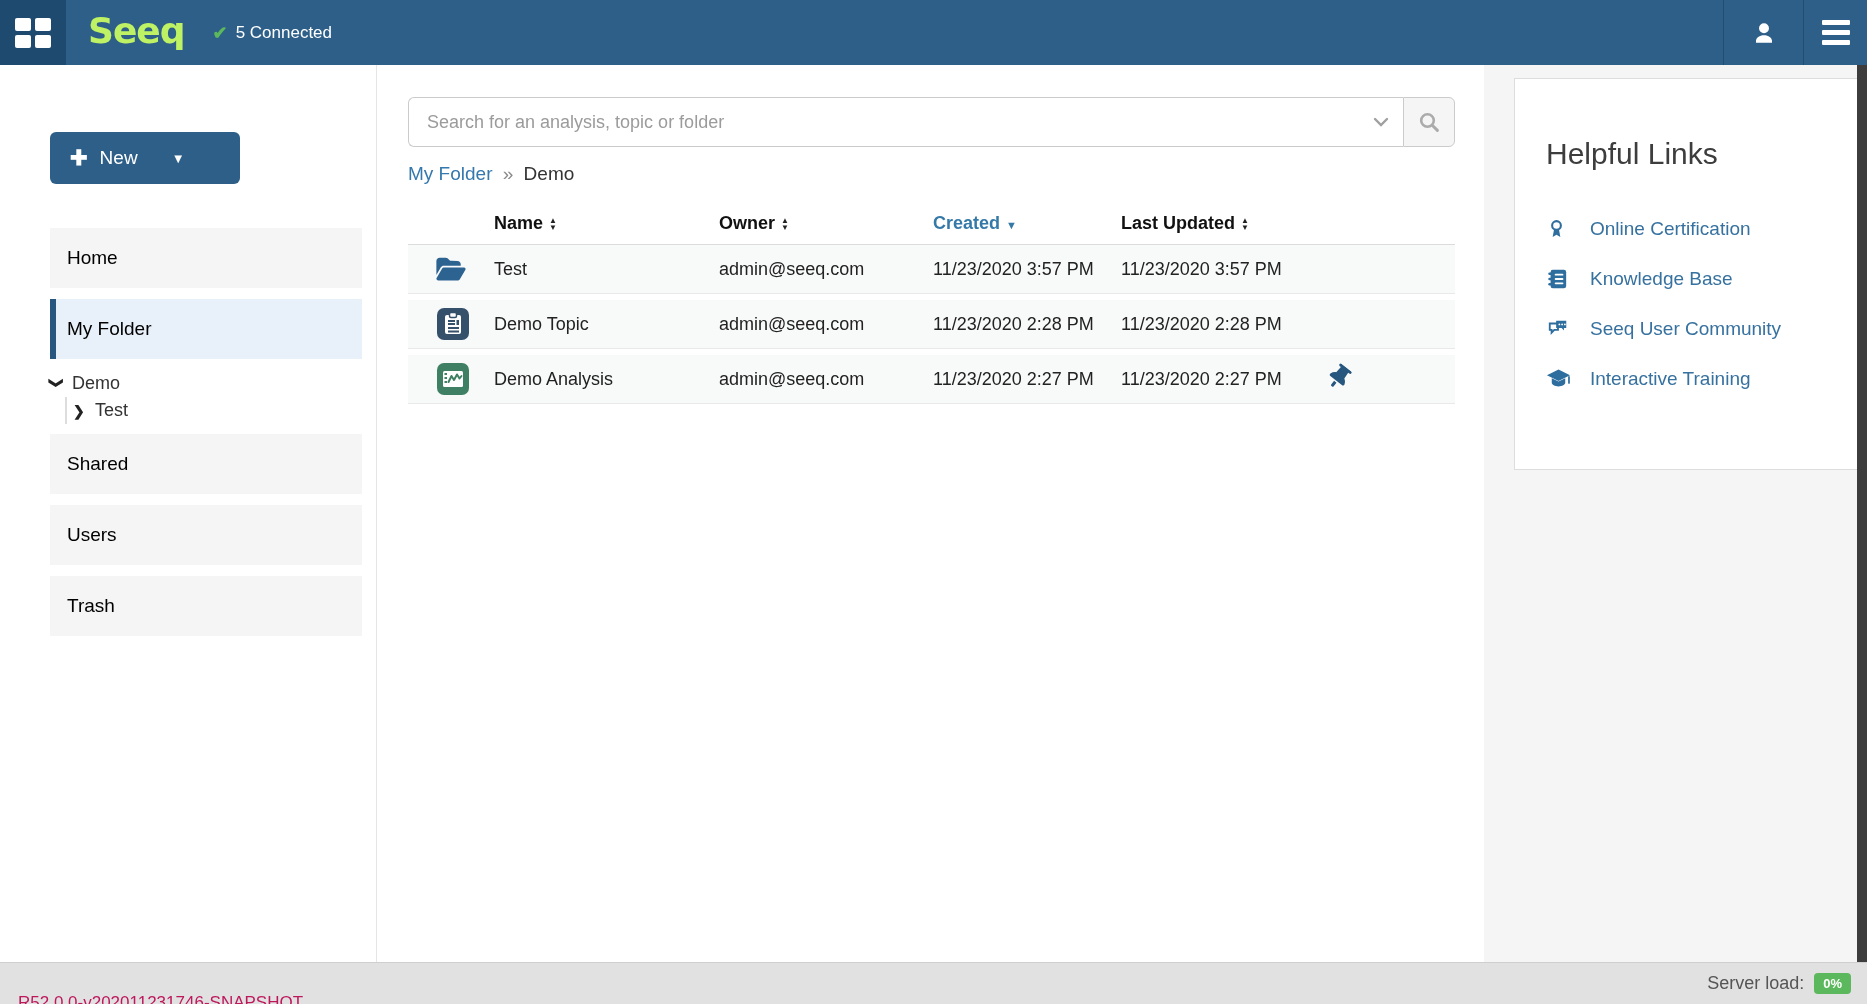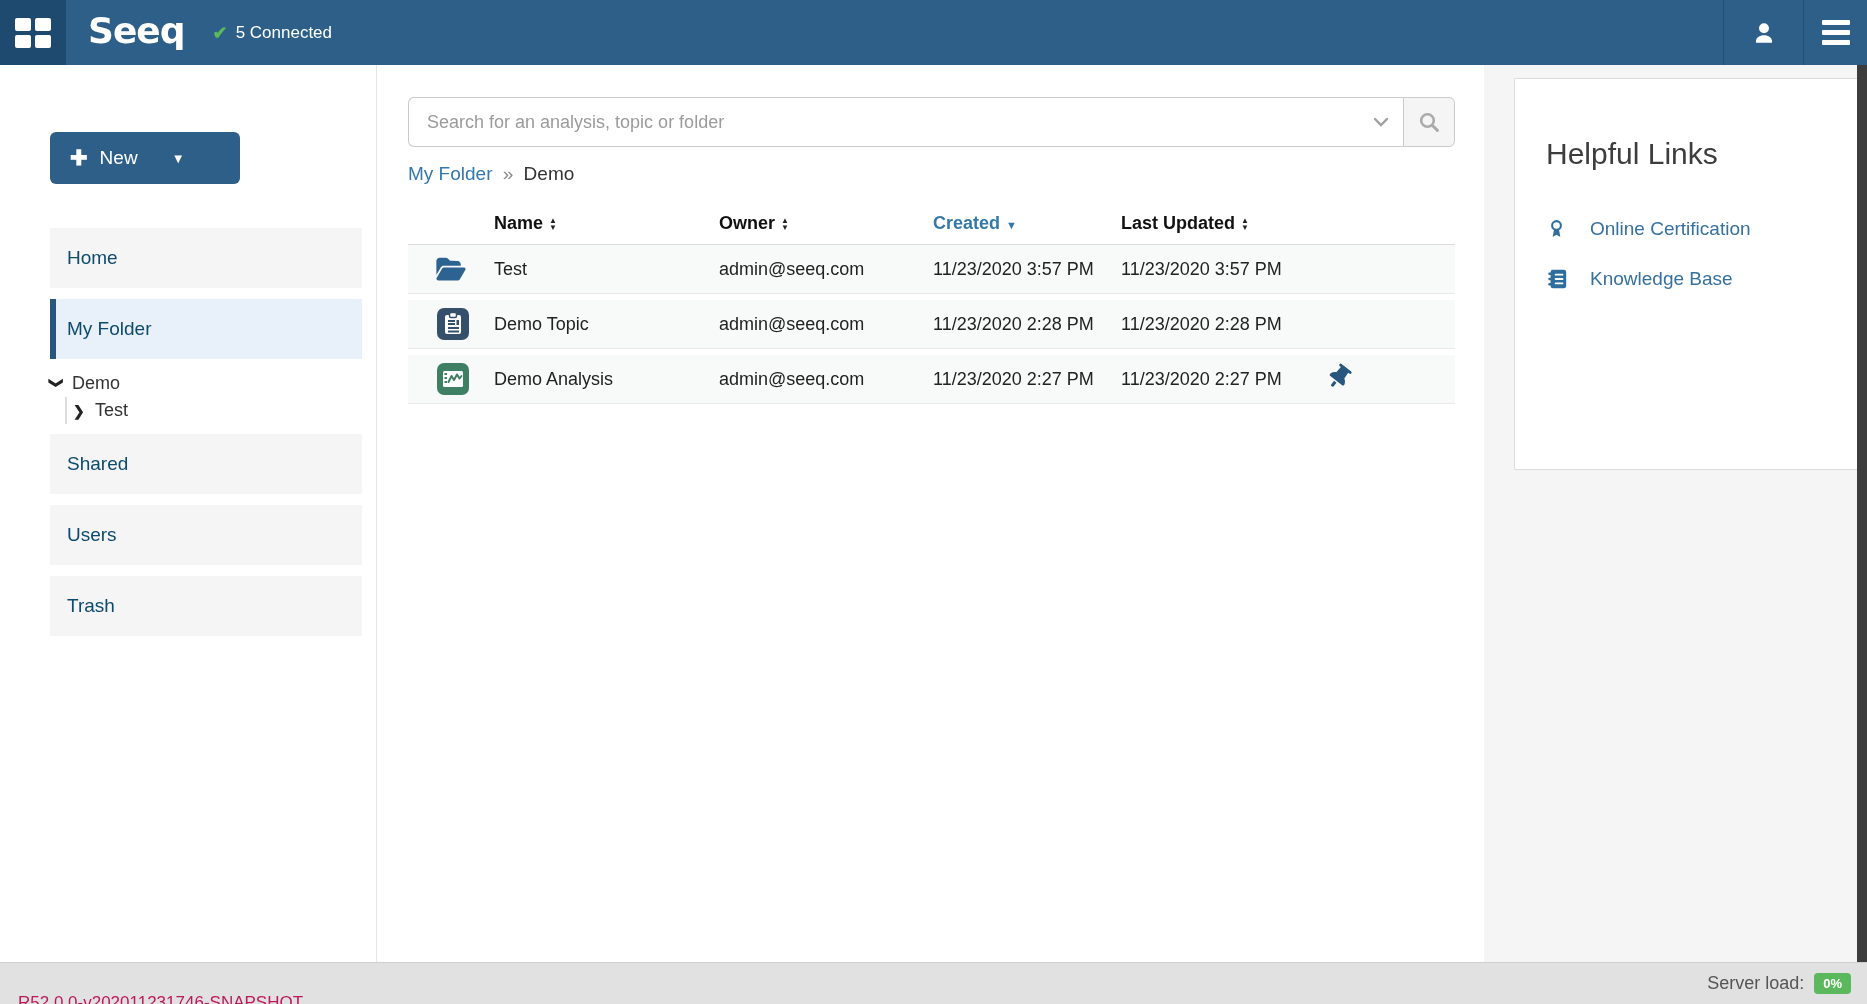--- a/index.html
+++ b/index.html
@@ -4,41 +4,41 @@
 <style>
   * { margin:0; padding:0; box-sizing:border-box; }
   html,body { width:1867px; height:1004px; overflow:hidden;
     font-family:"Liberation Sans", sans-serif; background:#fff; }
 
   
   .navbar { height:65px; background:#2d5f88; display:flex; align-items:stretch; }
   .nav-grid-btn { width:66px; background:#1d4a6e; display:flex; align-items:center; justify-content:center; cursor:pointer; }
   .grid-icon { display:grid; grid-template-columns:16px 16px; grid-template-rows:13px 13px; gap:4px; }
   .grid-icon span { background:#fff; border-radius:2px; }
-  .logo { color:#ffffff; font-size:36px; font-weight:700; letter-spacing:-1px; display:flex; align-items:center; padding:0 28px 4px 22px; font-family:"DejaVu Sans", sans-serif; }
+  .logo { color:#bef264; font-size:36px; font-weight:700; letter-spacing:-1px; display:flex; align-items:center; padding:0 28px 4px 22px; font-family:"DejaVu Sans", sans-serif; }
   .conn { display:flex; align-items:center; gap:8px; color:#fff; font-size:17px; cursor:pointer; }
   .check-icon { color:#5cb85c; font-size:18px; font-weight:700; }
   .nav-spacer { flex:1; }
   .nav-btn { width:80px; display:flex; align-items:center; justify-content:center; cursor:pointer; border-left:1px solid rgba(0,0,0,0.18); }
   .nav-btn:last-child { width:64px; }
   .burger-icon { display:flex; flex-direction:column; gap:5px; }
   .burger-icon span { width:28px; height:5px; background:#fff; border-radius:1px; }
 
   
   .content { display:flex; height:897px; }
 
   
   .sidebar { width:377px; border-right:1px solid #e5e5e5; padding-top:67px; }
   .new-btn { margin-left:50px; width:190px; height:52px; background:#2d5f88; border:none; border-radius:6px;
     color:#fff; font-size:19px; display:flex; align-items:center; cursor:pointer; padding:0 20px; font-family:inherit; }
   .new-plus { font-size:21px; font-weight:700; margin-right:12px; }
   .new-caret { margin-left:34px; font-size:13px; }
   .side-nav { margin-top:44px; }
   .side-item { margin:0 14px 11px 50px; height:60px; background:#f5f5f5; display:flex; align-items:center;
-    padding-left:17px; font-size:19px; color:#0c4a6e; cursor:pointer; }
+    padding-left:17px; font-size:19px; color:#000000; cursor:pointer; }
   .side-item.selected { background:#e8f1f9; border-left:6px solid #27567e; padding-left:11px; }
   .tree { margin:6px 0 10px 50px; font-size:18px; color:#333; }
   .tree-row { display:flex; align-items:center; height:27px; cursor:pointer; }
   .tree-chevron { font-size:14px; font-weight:700; color:#222; width:22px; }
   .tree-chevron.down { display:inline-block; transform:rotate(90deg); width:14px; margin-right:8px; }
   .tree-child { margin-left:15px; border-left:2px solid #ddd; padding-left:6px; }
 
   
   .main { flex:1; background:#fff; padding:32px 29px 0 31px; }
   .search-row { display:flex; height:50px; }
@@ -313,20 +313,42 @@
                 <rect x="2.5" y="5" width="5" height="2.6" rx="1.3" fill="currentColor"></rect>
                 <rect x="2.5" y="10.7" width="5" height="2.6" rx="1.3" fill="currentColor"></rect>
                 <rect x="2.5" y="16.4" width="5" height="2.6" rx="1.3" fill="currentColor"></rect>
                 <rect x="9.5" y="6.3" width="9.5" height="2" rx="1" fill="#fff"></rect>
                 <rect x="9.5" y="11" width="9.5" height="2" rx="1" fill="#fff"></rect>
                 <rect x="9.5" y="15.7" width="9.5" height="2" rx="1" fill="#fff"></rect>
               </svg>
           </span>
           <span>Knowledge Base</span>
         </div>
+        <div class="link-row">
+          <span class="link-icon">
+            <svg width="24" height="22" viewBox="0 0 24 24">
+                <path d="M3 6h9v7H8l-3 3v-3H3z" fill="none" stroke="currentColor" stroke-width="2"></path>
+                <path d="M10 3h11v8h-2.5v2.5L16 11h-6z" fill="currentColor"></path>
+                <circle cx="13.5" cy="7" r="1" fill="#fff"></circle>
+                <circle cx="16.5" cy="7" r="1" fill="#fff"></circle>
+                <circle cx="19.5" cy="7" r="1" fill="#fff"></circle>
+              </svg>
+          </span>
+          <span>Seeq User Community</span>
+        </div>
+        <div class="link-row">
+          <span class="link-icon">
+            <svg width="25" height="22" viewBox="0 0 26 22">
+                <path d="M13 1 1 7l12 6 12-6z" fill="currentColor"></path>
+                <path d="M6 10.2V15c0 2 3.2 3.7 7 3.7s7-1.7 7-3.7v-4.8l-7 3.5z" fill="currentColor"></path>
+                <rect x="23" y="8" width="1.8" height="8" rx="0.9" fill="currentColor"></rect>
+              </svg>
+          </span>
+          <span>Interactive Training</span>
+        </div>
       </div>
     </div>
   </div>
 
   <div class="dark-strip"></div>
 </div>
 
 <div class="footer">
   <span class="version">R52.0.0-v202011231746-SNAPSHOT</span>
   <span class="footer-spacer"></span>

